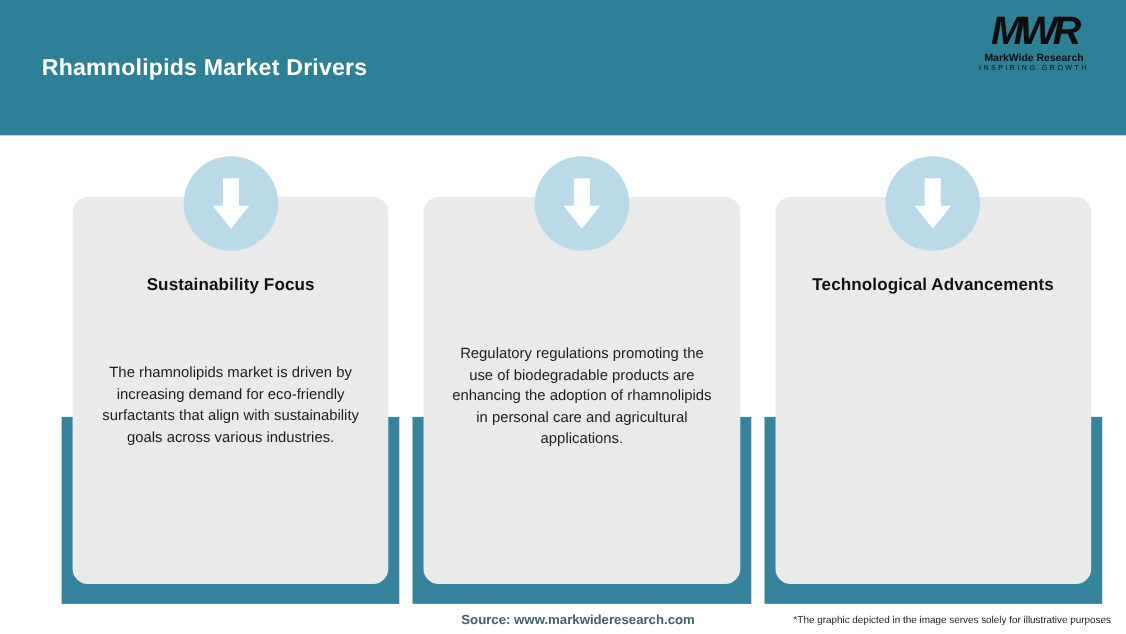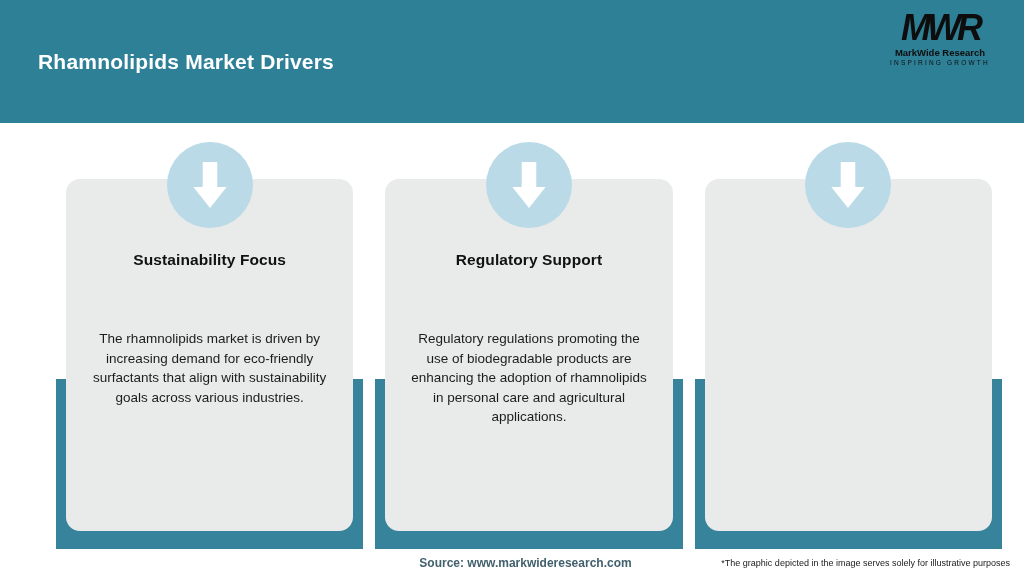--- a/index.html
+++ b/index.html
@@ -121,33 +121,33 @@
     </section>
 
     <section class="card-wrap">
       <div class="card-backdrop"></div>
       <div class="card">
         <div class="circle">
           <svg width="44" height="50" viewBox="0 0 40 48" aria-hidden="true">
             <path d="M13 2 h14 v24 h9 L20 46 L4 26 h9 Z" fill="#ffffff"></path>
           </svg>
         </div>
-        <h2 class="card-title">Regulatory Support</h2>
         <p class="card-body">Regulatory regulations promoting the use of biodegradable products are enhancing the adoption of rhamnolipids in personal care and agricultural applications.</p>
       </div>
     </section>
 
     <section class="card-wrap">
       <div class="card-backdrop"></div>
       <div class="card">
         <div class="circle">
           <svg width="44" height="50" viewBox="0 0 40 48" aria-hidden="true">
             <path d="M13 2 h14 v24 h9 L20 46 L4 26 h9 Z" fill="#ffffff"></path>
           </svg>
         </div>
+        <h2 class="card-title">Technological Advancements</h2>
       </div>
     </section>
 
   </main>
 
   <div class="source-text">Source: www.markwideresearch.com</div>
   <div class="disclaimer-text">*The graphic depicted in the image serves solely for illustrative purposes</div>
 
 </div>
 

